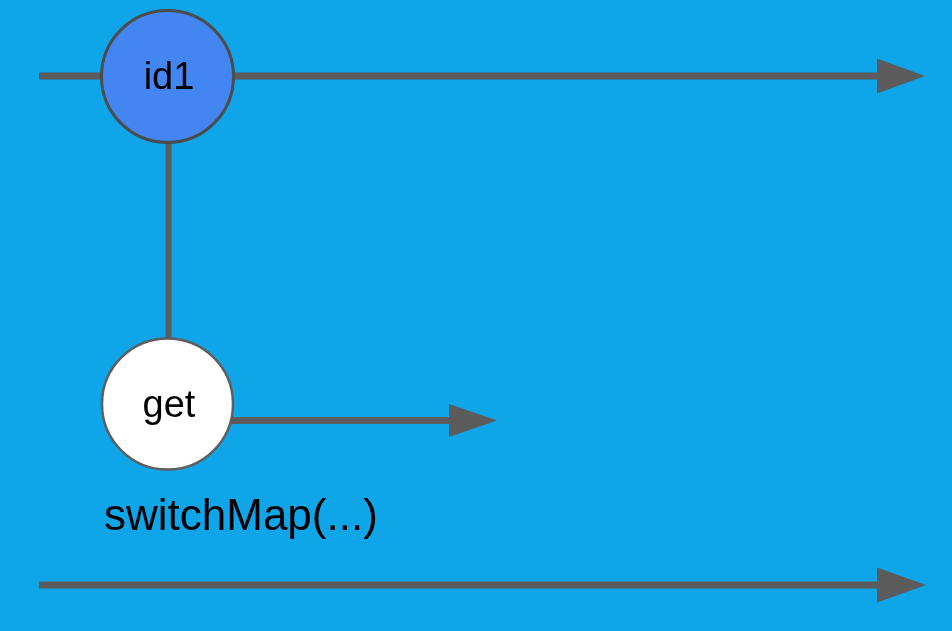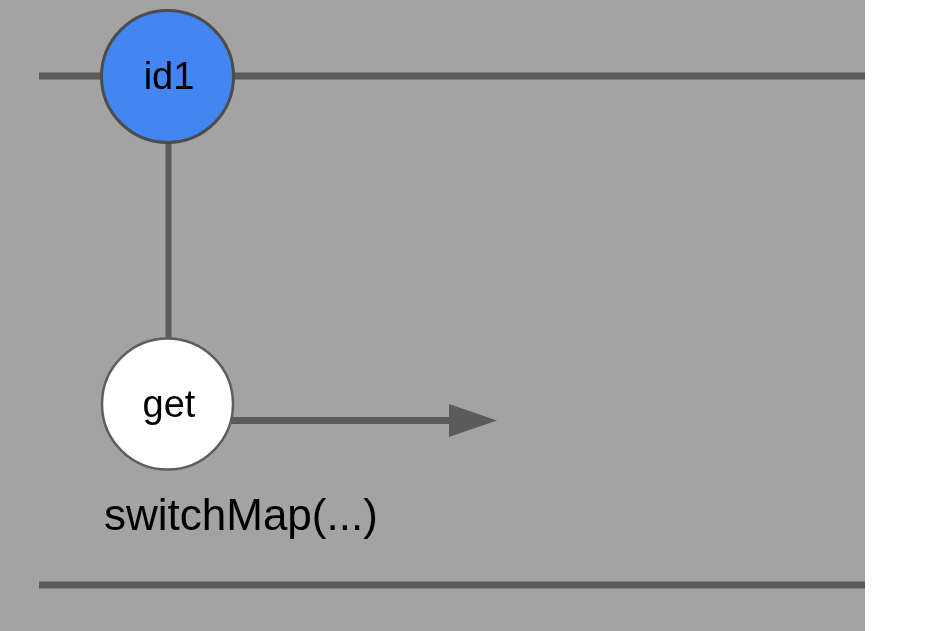--- a/index.html
+++ b/index.html
@@ -2,23 +2,23 @@
 <html><head>
 <meta charset="utf-8">
 <style>
   html, body {
     margin: 0;
     padding: 0;
     background: #ffffff;
   }
   .stage {
     position: relative;
-    width: 865px;
+    width: 952px;
     height: 631px;
-    background: #a3a3a3;
+    background: #0ea5e9;
     overflow: hidden;
     font-family: "Liberation Sans", sans-serif;
   }
   svg {
     display: block;
     width: 952px;
     height: 631px;
   }
   .timeline-line {
     stroke: #5b5b5b;

